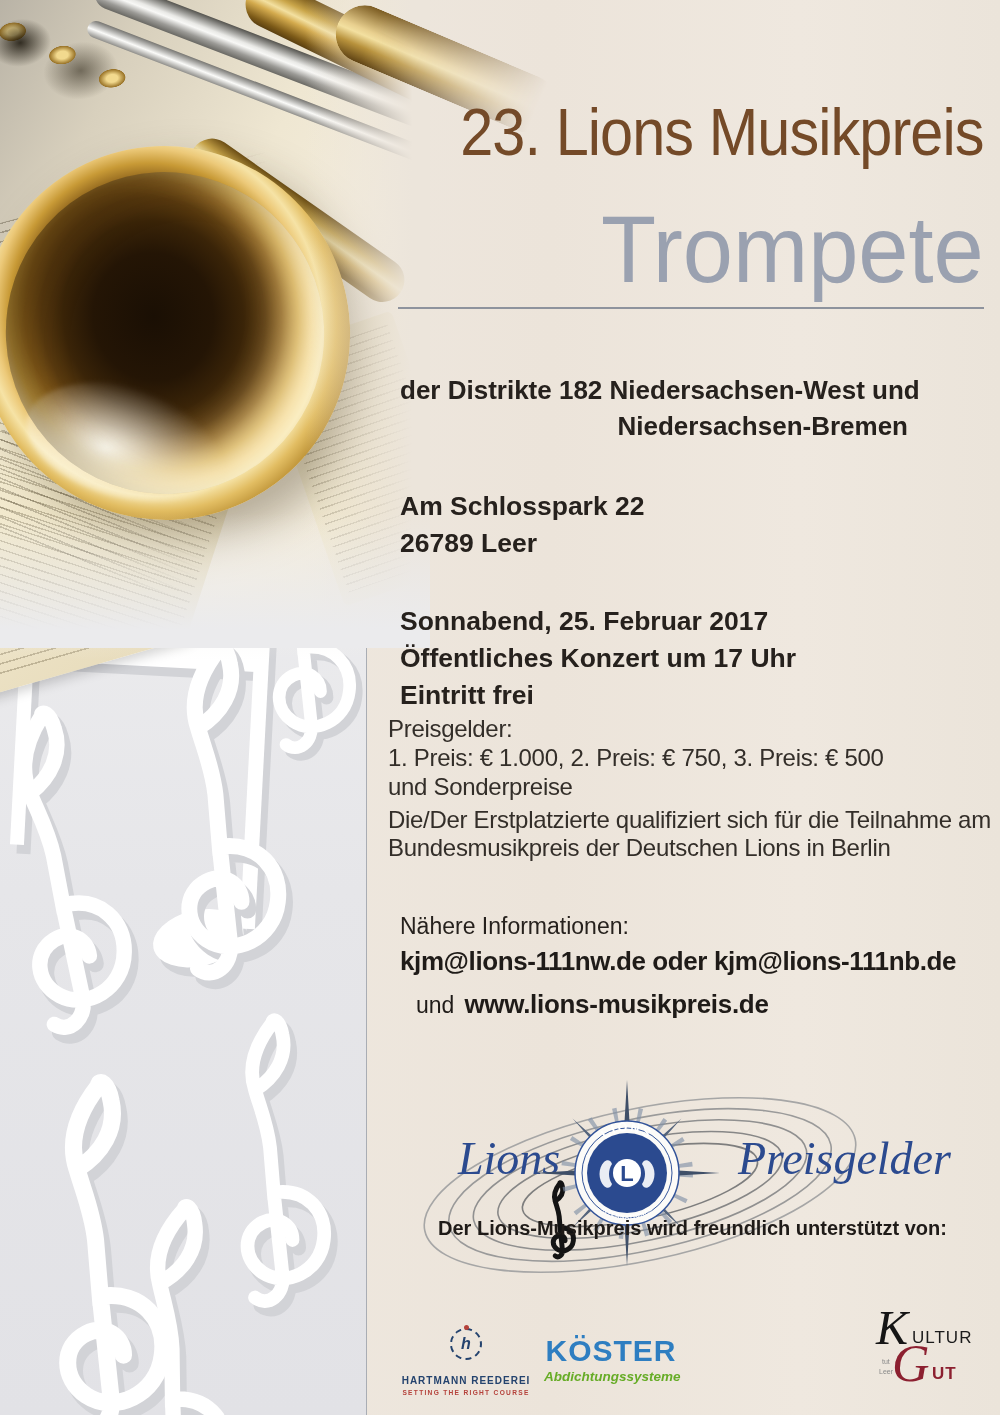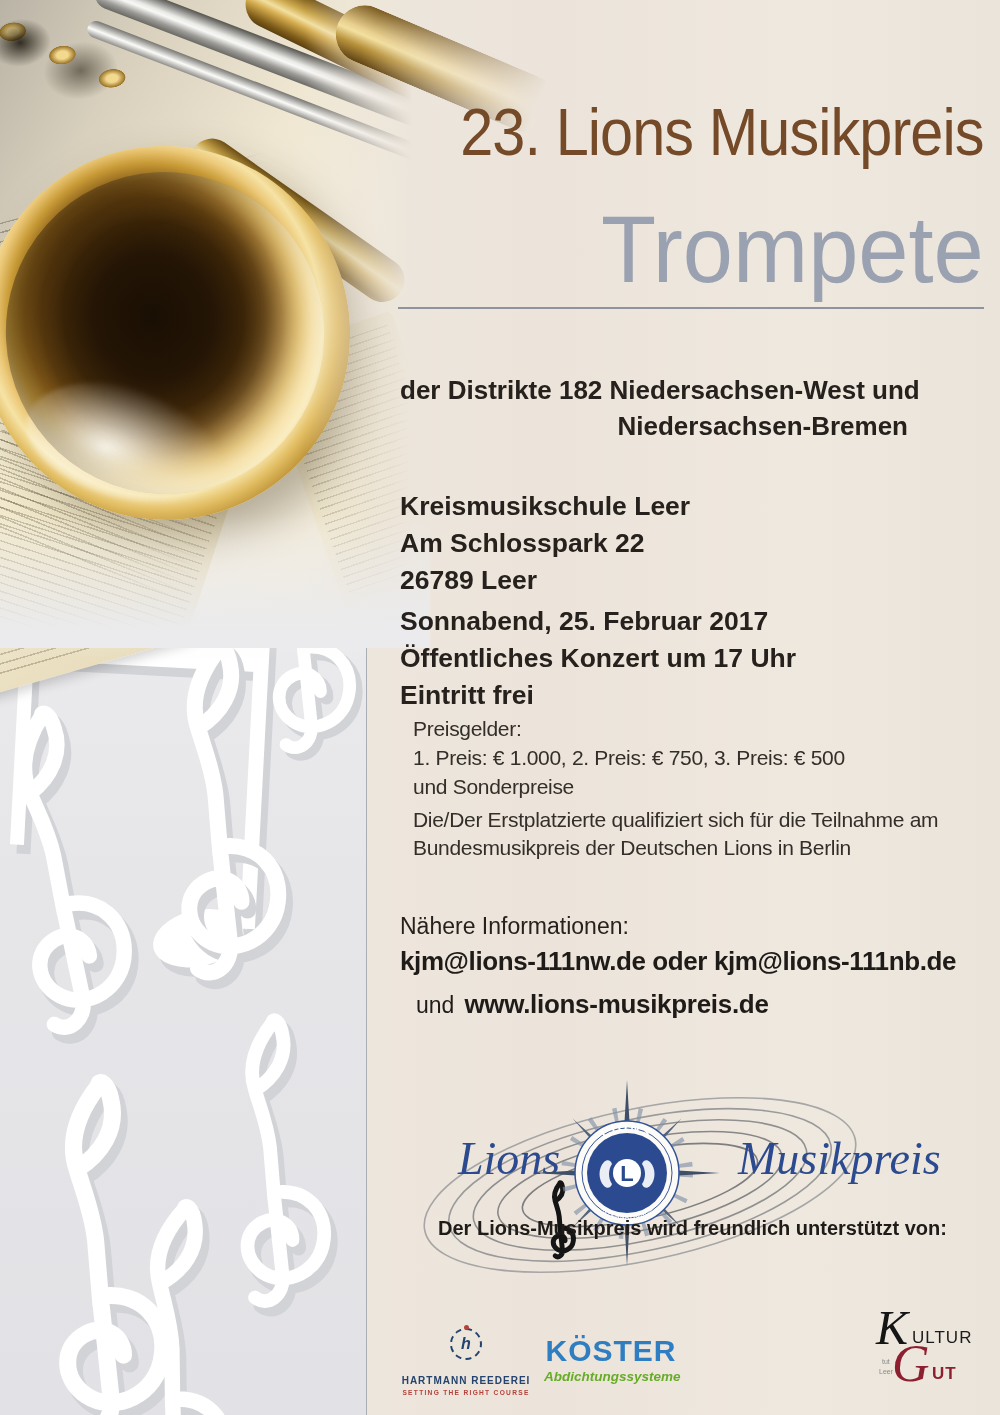--- a/index.html
+++ b/index.html
@@ -74,21 +74,21 @@
   .title{top:94px;right:16px;font-size:66px;color:#744a28;letter-spacing:-1px;white-space:nowrap;
     transform:scaleX(.9);transform-origin:right top;}
   .subtitle{top:196px;right:16px;font-size:94px;color:#9aa1b0;white-space:nowrap;
     transform:scaleX(.96);transform-origin:right top;}
   .rule{top:307px;left:398px;right:16px;height:2px;background:#8e939d;}
   .district{left:400px;top:372px;width:556px;font-weight:bold;font-size:26px;line-height:36px;color:#26211d;}
   .district .l2{text-align:right;padding-right:48px;}
   .blk{left:400px;font-weight:bold;font-size:26.5px;line-height:37px;color:#26211d;}
   .blk-venue{top:488px;}
   .blk-event{top:603px;}
-  .blk-light{left:413px;font-size:21px;line-height:29px;color:#332e29;letter-spacing:-.3px;}
+  .blk-light{left:388px;font-size:24px;line-height:29px;color:#332e29;letter-spacing:-.3px;}
   .blk-prizes{top:714px;}
   .blk-qual{top:806px;line-height:28px;}
   .info-head{left:400px;top:913px;font-size:23px;color:#26211d;}
   .emails{left:400px;top:946px;font-size:26px;font-weight:bold;color:#1f1b18;letter-spacing:-.4px;}
   .webline{left:416px;top:989px;display:flex;align-items:baseline;gap:10px;color:#1f1b18;}
   .webline .prefix{font-size:23px;}
   .webline .site{font-size:26px;font-weight:bold;letter-spacing:-.3px;}
   
   .logo-word{z-index:6;font-family:"Liberation Serif",serif;font-style:italic;font-size:46px;
     color:#2b4a8f;white-space:nowrap;}
@@ -200,21 +200,20 @@
   <div class="layer title">23. Lions Musikpreis</div>
   <div class="layer subtitle">Trompete</div>
   <div class="layer rule"></div>
 
   <div class="layer district">
     <div class="l1">der Distrikte 182 Niedersachsen-West und</div>
     <div class="l2">Niedersachsen-Bremen</div>
   </div>
 
   <div class="layer blk blk-venue">
-    <div>Kreismusikschule Leer</div>
     <div>Am Schlosspark 22</div>
     <div>26789 Leer</div>
   </div>
 
   <div class="layer blk blk-event">
     <div>Sonnabend, 25. Februar 2017</div>
     <div>Öffentliches Konzert um 17 Uhr</div>
     <div>Eintritt frei</div>
   </div>
 
@@ -240,21 +239,21 @@
     <g fill="none" stroke-width="1.6">
       <ellipse cx="640" cy="1185" rx="120" ry="34" stroke="#7e7e7e" transform="rotate(-12 640 1185)"></ellipse>
       <ellipse cx="640" cy="1185" rx="145" ry="45" stroke="#878787" transform="rotate(-12 640 1185)"></ellipse>
       <ellipse cx="640" cy="1185" rx="170" ry="56" stroke="#909090" transform="rotate(-12 640 1185)"></ellipse>
       <ellipse cx="640" cy="1185" rx="195" ry="66" stroke="#9a9a9a" transform="rotate(-12 640 1185)"></ellipse>
       <ellipse cx="640" cy="1185" rx="220" ry="76" stroke="#a6a6a6" transform="rotate(-12 640 1185)"></ellipse>
     </g>
     <use href="#tclefp" transform="translate(542,1180) scale(0.33)" fill="none" stroke="#141414" stroke-width="15" stroke-linecap="round"></use>
   </svg>
   <div class="layer logo-word logo-lions">Lions</div>
-  <div class="layer logo-word logo-musik">Musikpreis</div>
+  <div class="layer logo-word logo-musik">Preisgelder</div>
 
   <svg class="layer emblem" viewBox="0 0 190 190">
     <circle cx="95" cy="95" r="58" fill="none" stroke="#8292a8" stroke-width="16" stroke-dasharray="4 19.6" opacity=".65"></circle>
     <g transform="rotate(45 95 95)" fill="#54647c">
       <path d="M95 18 L91 88 L95 95 L99 88 Z M95 172 L91 102 L95 95 L99 102 Z
                M18 95 L88 91 L95 95 L88 99 Z M172 95 L102 91 L95 95 L102 99 Z"></path>
     </g>
     <path fill="#3f4f68" d="M2 95 L86 90 L95 95 L86 100 Z
       M188 95 L104 90 L95 95 L104 100 Z M95 2 L90 86 L95 95 L100 86 Z M95 188 L90 104 L95 95 L100 104 Z"></path>
     <circle cx="95" cy="95" r="52" fill="#fcfbf8" stroke="#33549a" stroke-width="1.5"></circle>

